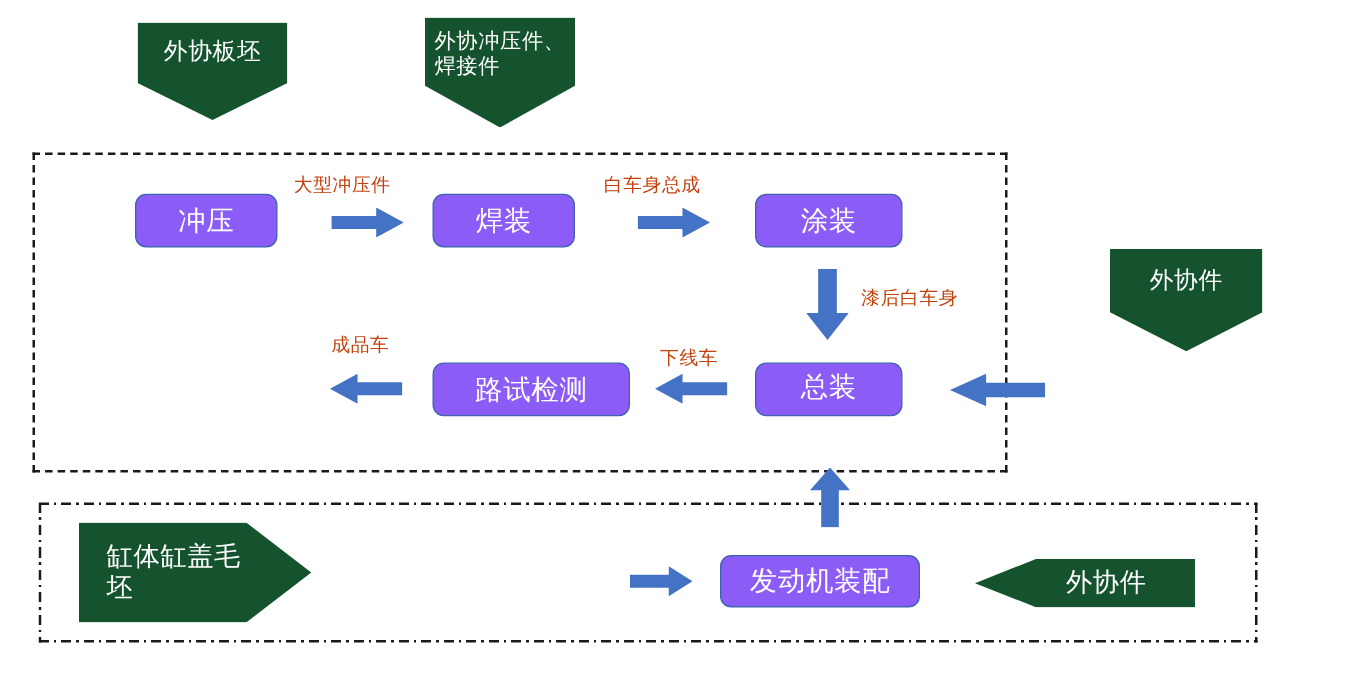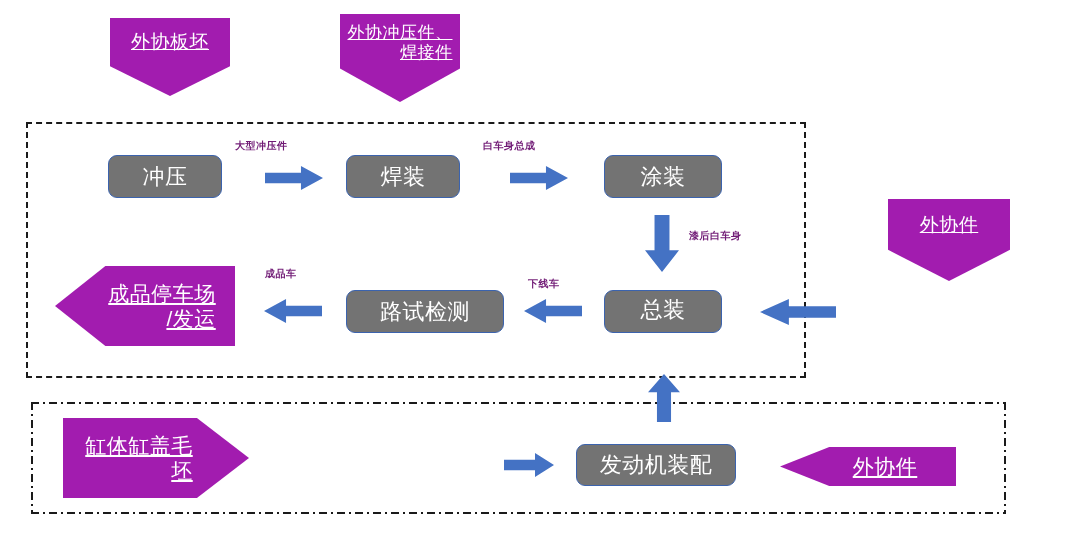--- a/index.html
+++ b/index.html
@@ -41,48 +41,47 @@
       repeating-linear-gradient(to bottom, #1a1a1a 0 8px, transparent 8px 12px, #1a1a1a 12px 14px, transparent 14px 18px);
     background-size: 100% 2px, 100% 2px, 2px 100%, 2px 100%;
     background-position: 0 0, 0 100%, 0 0, 100% 0;
     background-repeat: no-repeat;
   }
 
   
   .node {
     position: absolute;
     box-sizing: border-box;
-    background: #737373;
+    background: #8b5cf6;
     border: 1px solid #3B63AE;
     border-radius: 9px;
     color: #ffffff;
     display: flex;
     align-items: center;
     justify-content: center;
     text-align: center;
     line-height: 1.15;
     letter-spacing: 0.5px;
     font-weight: 400;
     white-space: pre-line;
   }
 
   
   .penta {
     position: absolute;
     box-sizing: border-box;
-    background: #a21caf;
+    background: #14532d;
     color: #ffffff;
     display: flex;
     align-items: center;
     justify-content: center;
-    text-align: right;
+    text-align: left;
     line-height: 1.2;
     white-space: pre-line;
     letter-spacing: 0.5px;
-    text-decoration: underline;
   }
   
   .penta.down {
     clip-path: polygon(0% 0%, 100% 0%, 100% 62%, 50% 100%, 0% 62%);
     padding-bottom: 30px;
   }
   
   .penta.right {
     clip-path: polygon(0% 0%, 72% 0%, 100% 50%, 72% 100%, 0% 100%);
     padding-right: 34px;
@@ -107,23 +106,23 @@
   .arrow.down {
     clip-path: polygon(28% 0%, 72% 0%, 72% 62%, 100% 62%, 50% 100%, 0% 62%, 28% 62%);
   }
   .arrow.up {
     clip-path: polygon(50% 0%, 100% 38%, 72% 38%, 72% 100%, 28% 100%, 28% 38%, 0% 38%);
   }
 
   
   .edge-label {
     position: absolute;
-    color: #701a75;
-    font-weight: bold;
-    font-size: 10px;
+    color: #c2410c;
+    font-weight: normal;
+    font-size: 15px;
     letter-spacing: 0.5px;
     white-space: nowrap;
   }
 </style>
 </head>
 <body>
 
 <div id="canvas">
 
   <div class="penta down" style="left:110px; top:18px; width:120px; height:78px; font-size:19px;">外协板坯</div>
@@ -146,22 +145,20 @@
   <div class="edge-label" style="left:483px; top:139px;">白车身总成</div>
 
   <div class="arrow right" style="left:510px; top:166px; width:58px; height:24px;"></div>
 
   <div class="node" style="left:604px; top:155px; width:118px; height:43px; font-size:22px;">涂装</div>
 
   <div class="arrow down" style="left:645px; top:215px; width:34px; height:57px;"></div>
 
   <div class="edge-label" style="left:689px; top:229px;">漆后白车身</div>
 
-  <div class="penta left" style="left:55px; top:266px; width:180px; height:80px; font-size:21px;">成品停车场
-/发运</div>
 
   <div class="edge-label" style="left:265px; top:267px;">成品车</div>
 
   <div class="arrow left" style="left:264px; top:299px; width:58px; height:24px;"></div>
 
   <div class="node" style="left:346px; top:290px; width:158px; height:43px; font-size:22px;">路试检测</div>
 
   <div class="edge-label" style="left:528px; top:277px;">下线车</div>
 
   <div class="arrow left" style="left:524px; top:299px; width:58px; height:24px;"></div>

